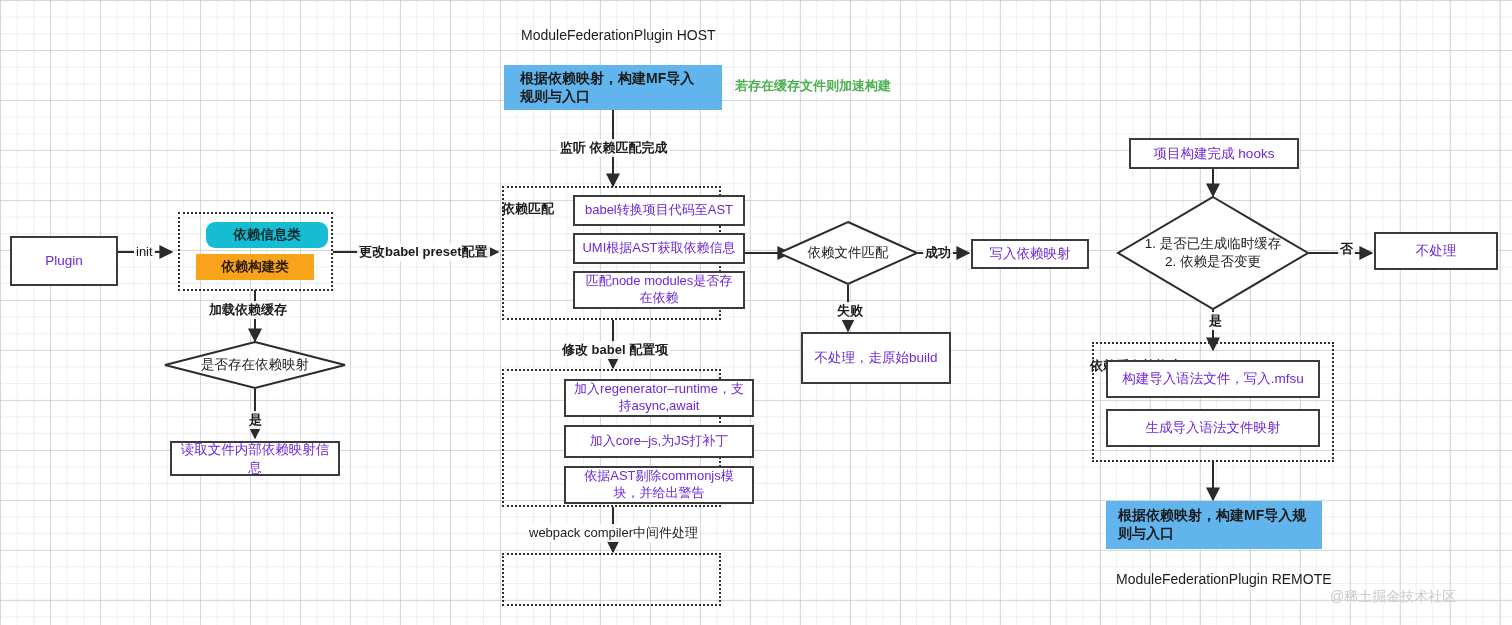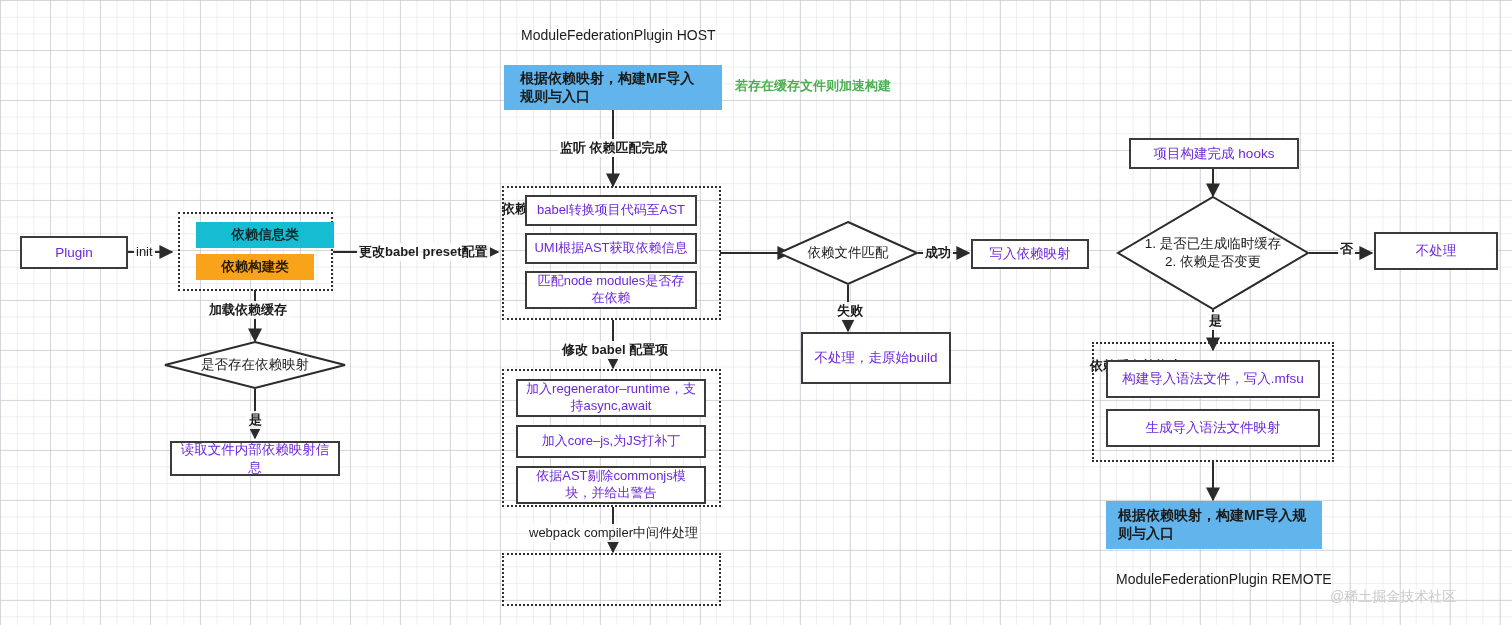--- a/index.html
+++ b/index.html
@@ -33,21 +33,21 @@
     text-align: center;
     color: #6d28d9;
     line-height: 1.28;
   }
   .box {
     border: 2px solid #3b3b3b;
     background: #ffffff;
     font-size: 13.5px;
     padding: 2px 6px;
   }
-  .box-sm { font-size: 13px; }
+  .box-sm { font-size: 13px; margin-left: 48px; }
   .blue {
     background: #62b5ec;
     border: none;
     font-size: 14px;
     font-weight: bold;
     color: #1a1a1a;
   }
   .cyan {
     background: #16bdd2;
     border: none;
@@ -169,26 +169,26 @@
     <line x1="1213" y1="462" x2="1213" y2="500" stroke="#2b2b2b" stroke-width="2" marker-end="url(#arr)"></line>
   </svg>
 
   <div class="title-lbl" style="left:521px; top:27px;">ModuleFederationPlugin   HOST</div>
   <div class="title-lbl" style="left:1116px; top:571px;">ModuleFederationPlugin   REMOTE</div>
 
   <div class="green-note" style="left:735px; top:77px;">若存在缓存文件则加速构建</div>
 
   <div class="node blue" style="left:504px; top:65px; width:218px; height:45px; padding:0 16px; justify-content:flex-start; text-align:left;">根据依赖映射，构建MF导入规则与入口</div>
 
-  <div class="node box" style="left:20px; top:236px; width:108px; height:33px;">Plugin</div>
+  <div class="node box" style="left:10px; top:236px; width:108px; height:50px;">Plugin</div>
   <div class="edge-label" style="left:134px; top:244px;">init</div>
 
   <div class="grp-label" style="left:224px; top:188px;">依赖初始化</div>
   <div class="group" style="left:178px; top:212px; width:155px; height:79px;"></div>
-  <div class="node cyan" style="left:196px; top:222px; width:138px; height:26px;">依赖信息类</div>
+  <div class="node cyan" style="left:206px; top:222px; width:122px; height:26px;border-radius:9px;">依赖信息类</div>
   <div class="node orange" style="left:196px; top:254px; width:118px; height:26px;">依赖构建类</div>
 
   <div class="edge-label zh" style="left:357px; top:243px;">更改babel preset配置</div>
 
   <div class="edge-label zh" style="left:207px; top:301px;">加载依赖缓存</div>
 
   <div class="diamond-text" style="left:175px; top:353px; width:160px; height:24px;">是否存在依赖映射</div>
 
   <div class="edge-label zh" style="left:247px; top:411px;">是</div>
 

